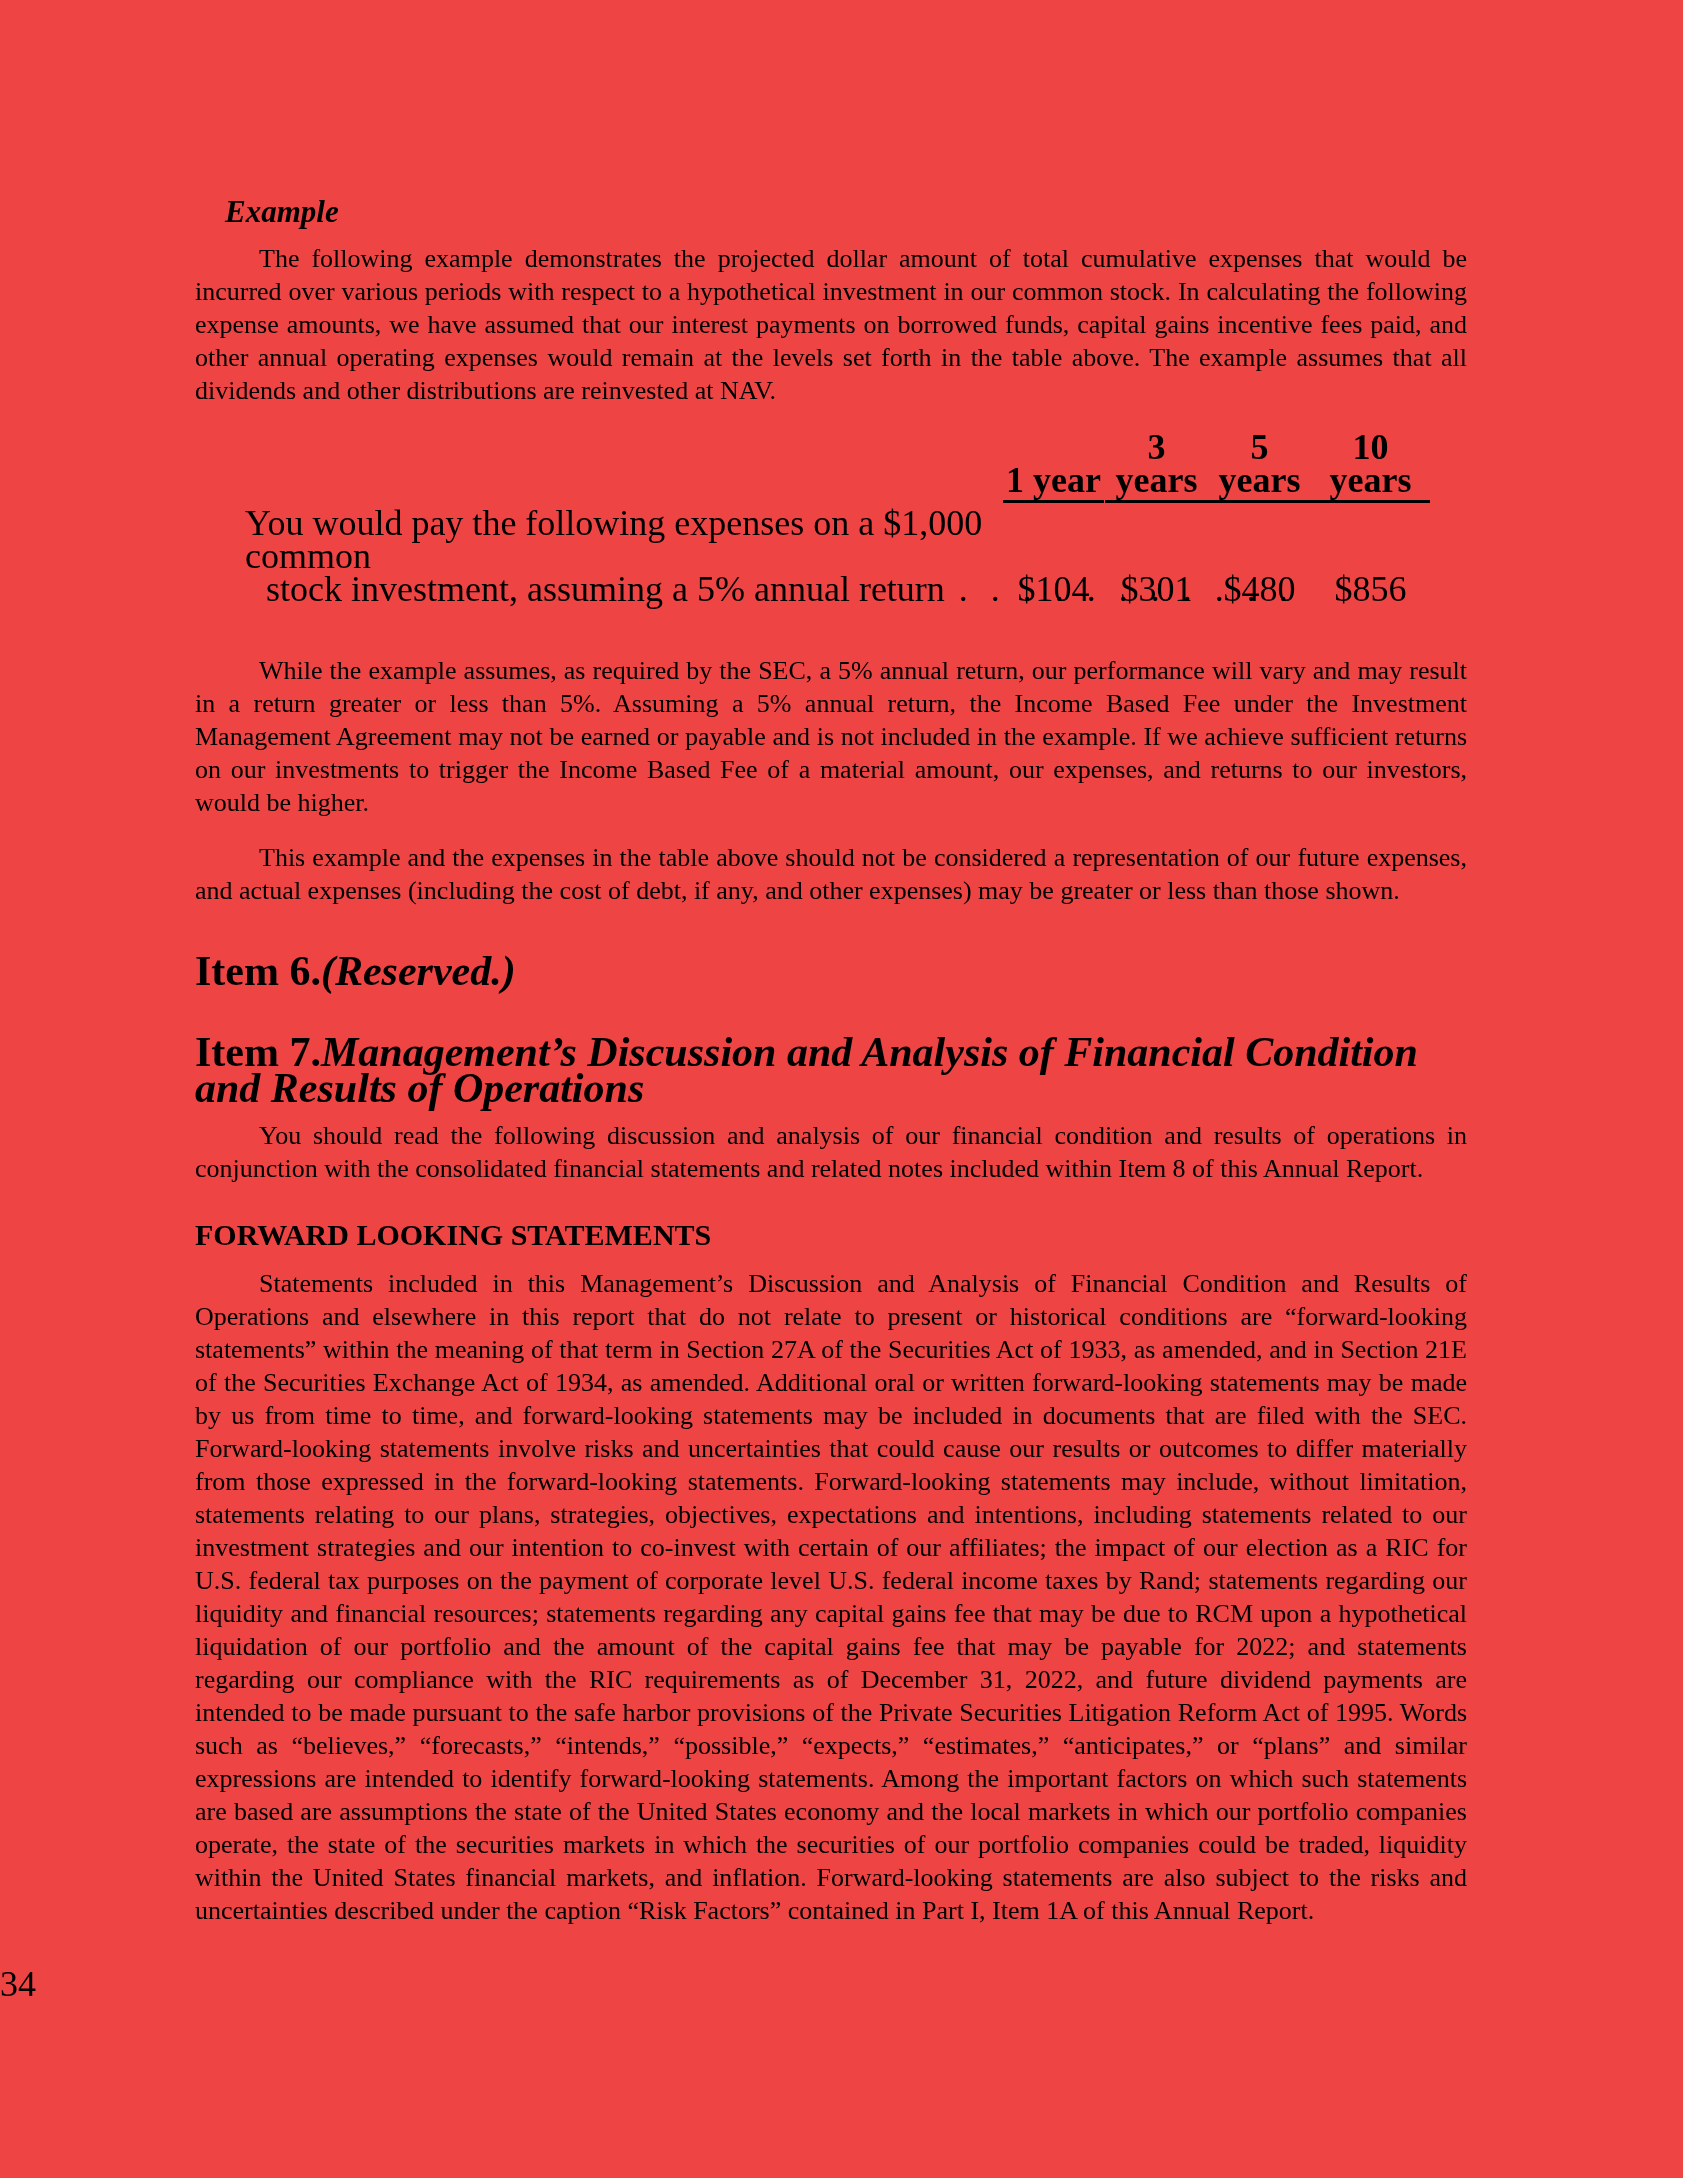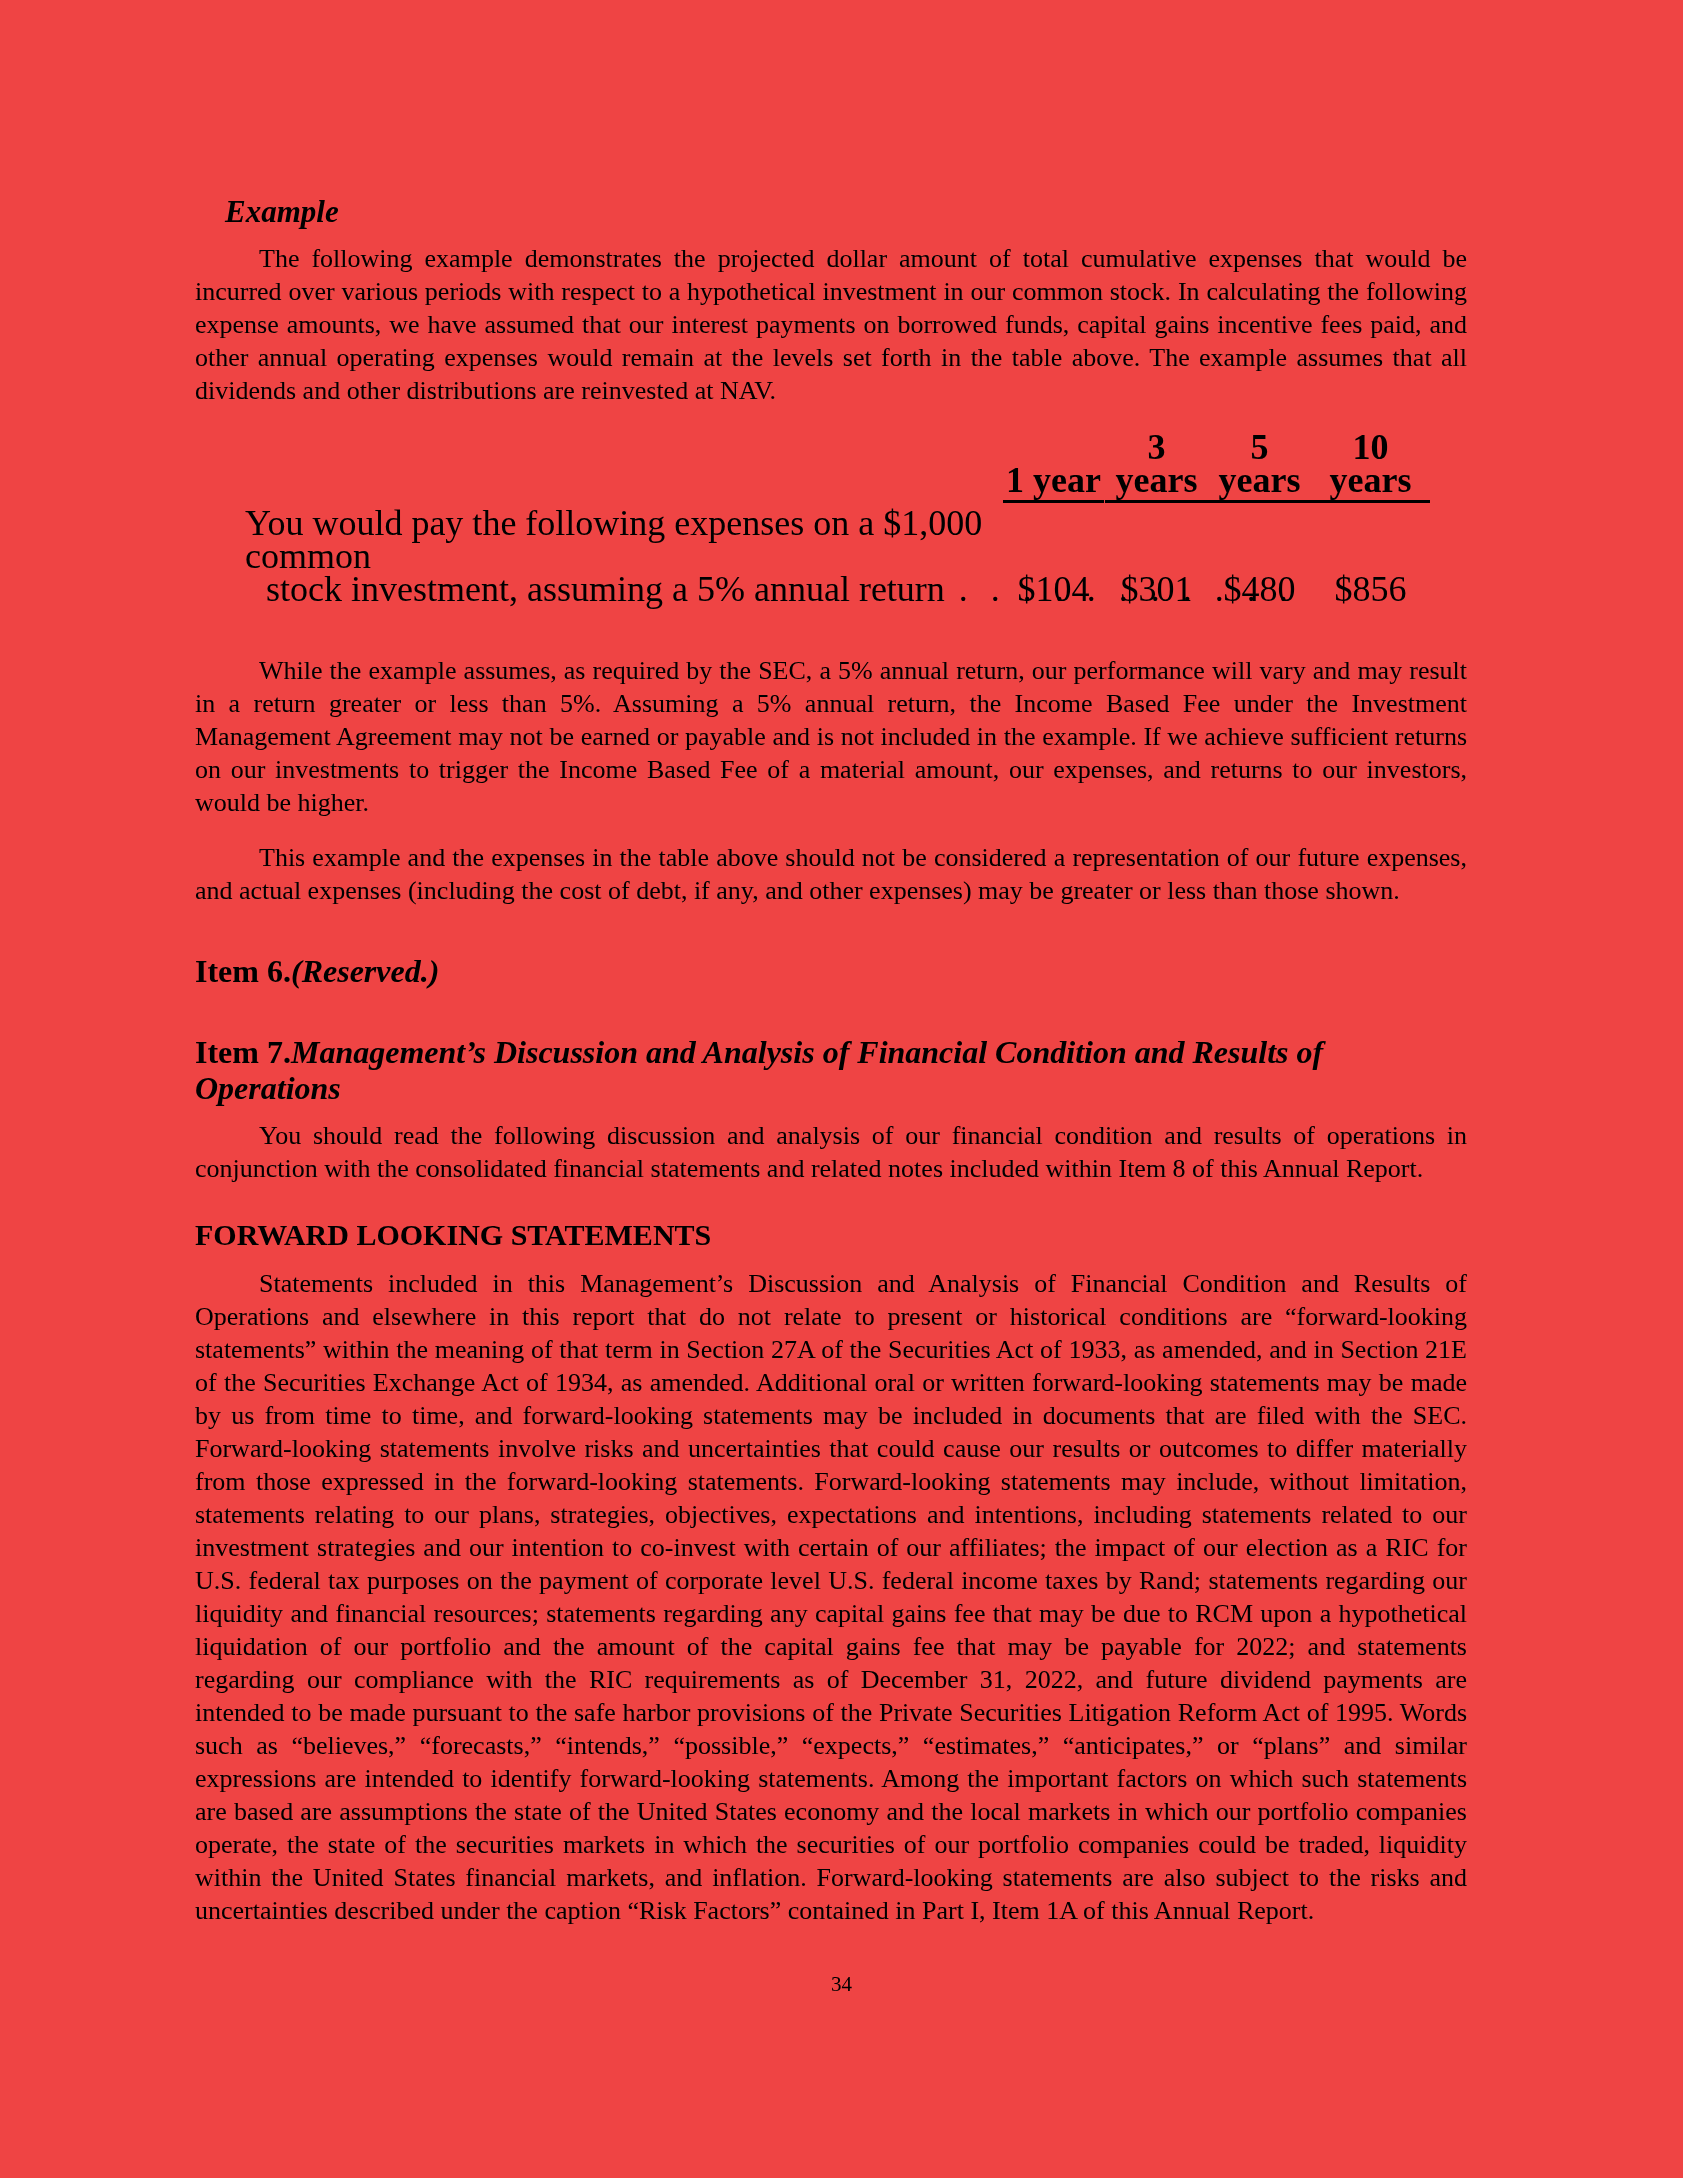--- a/index.html
+++ b/index.html
@@ -79,21 +79,21 @@
   }
   .exp-val {
     text-align: center;
     vertical-align: bottom;
     font-size: 30px;
   }
   .par-while   { margin-top: 48px; }
   .par-this    { margin-top: 22px; }
 
   .item-h {
-    font-size: 32px;
+    font-size: 42px;
     line-height: 36px;
     font-weight: bold;
     margin: 0;
   }
   .item-h .item-label {
     display: inline-block;
     min-width: 91px;
   }
   .item-h .item-title { font-style: italic; }
   .item6 { margin-top: 46px; }
@@ -106,22 +106,22 @@
     font-weight: bold;
     margin: 32px 0 0 0;
   }
   .par-forward { margin-top: 15px; }
 
   .pageno {
     position: absolute;
     top: 1968px;
     left: 0;
     width: 1683px;
-    text-align: center;
-    font-size: 21px;
+    text-align: left;
+    font-size: 36px;
     line-height: 33px;
   }
 </style>
 </head>
 <body>
 
 <div class="page">
   <div class="content">
 
     <p class="h-example">Example</p>

